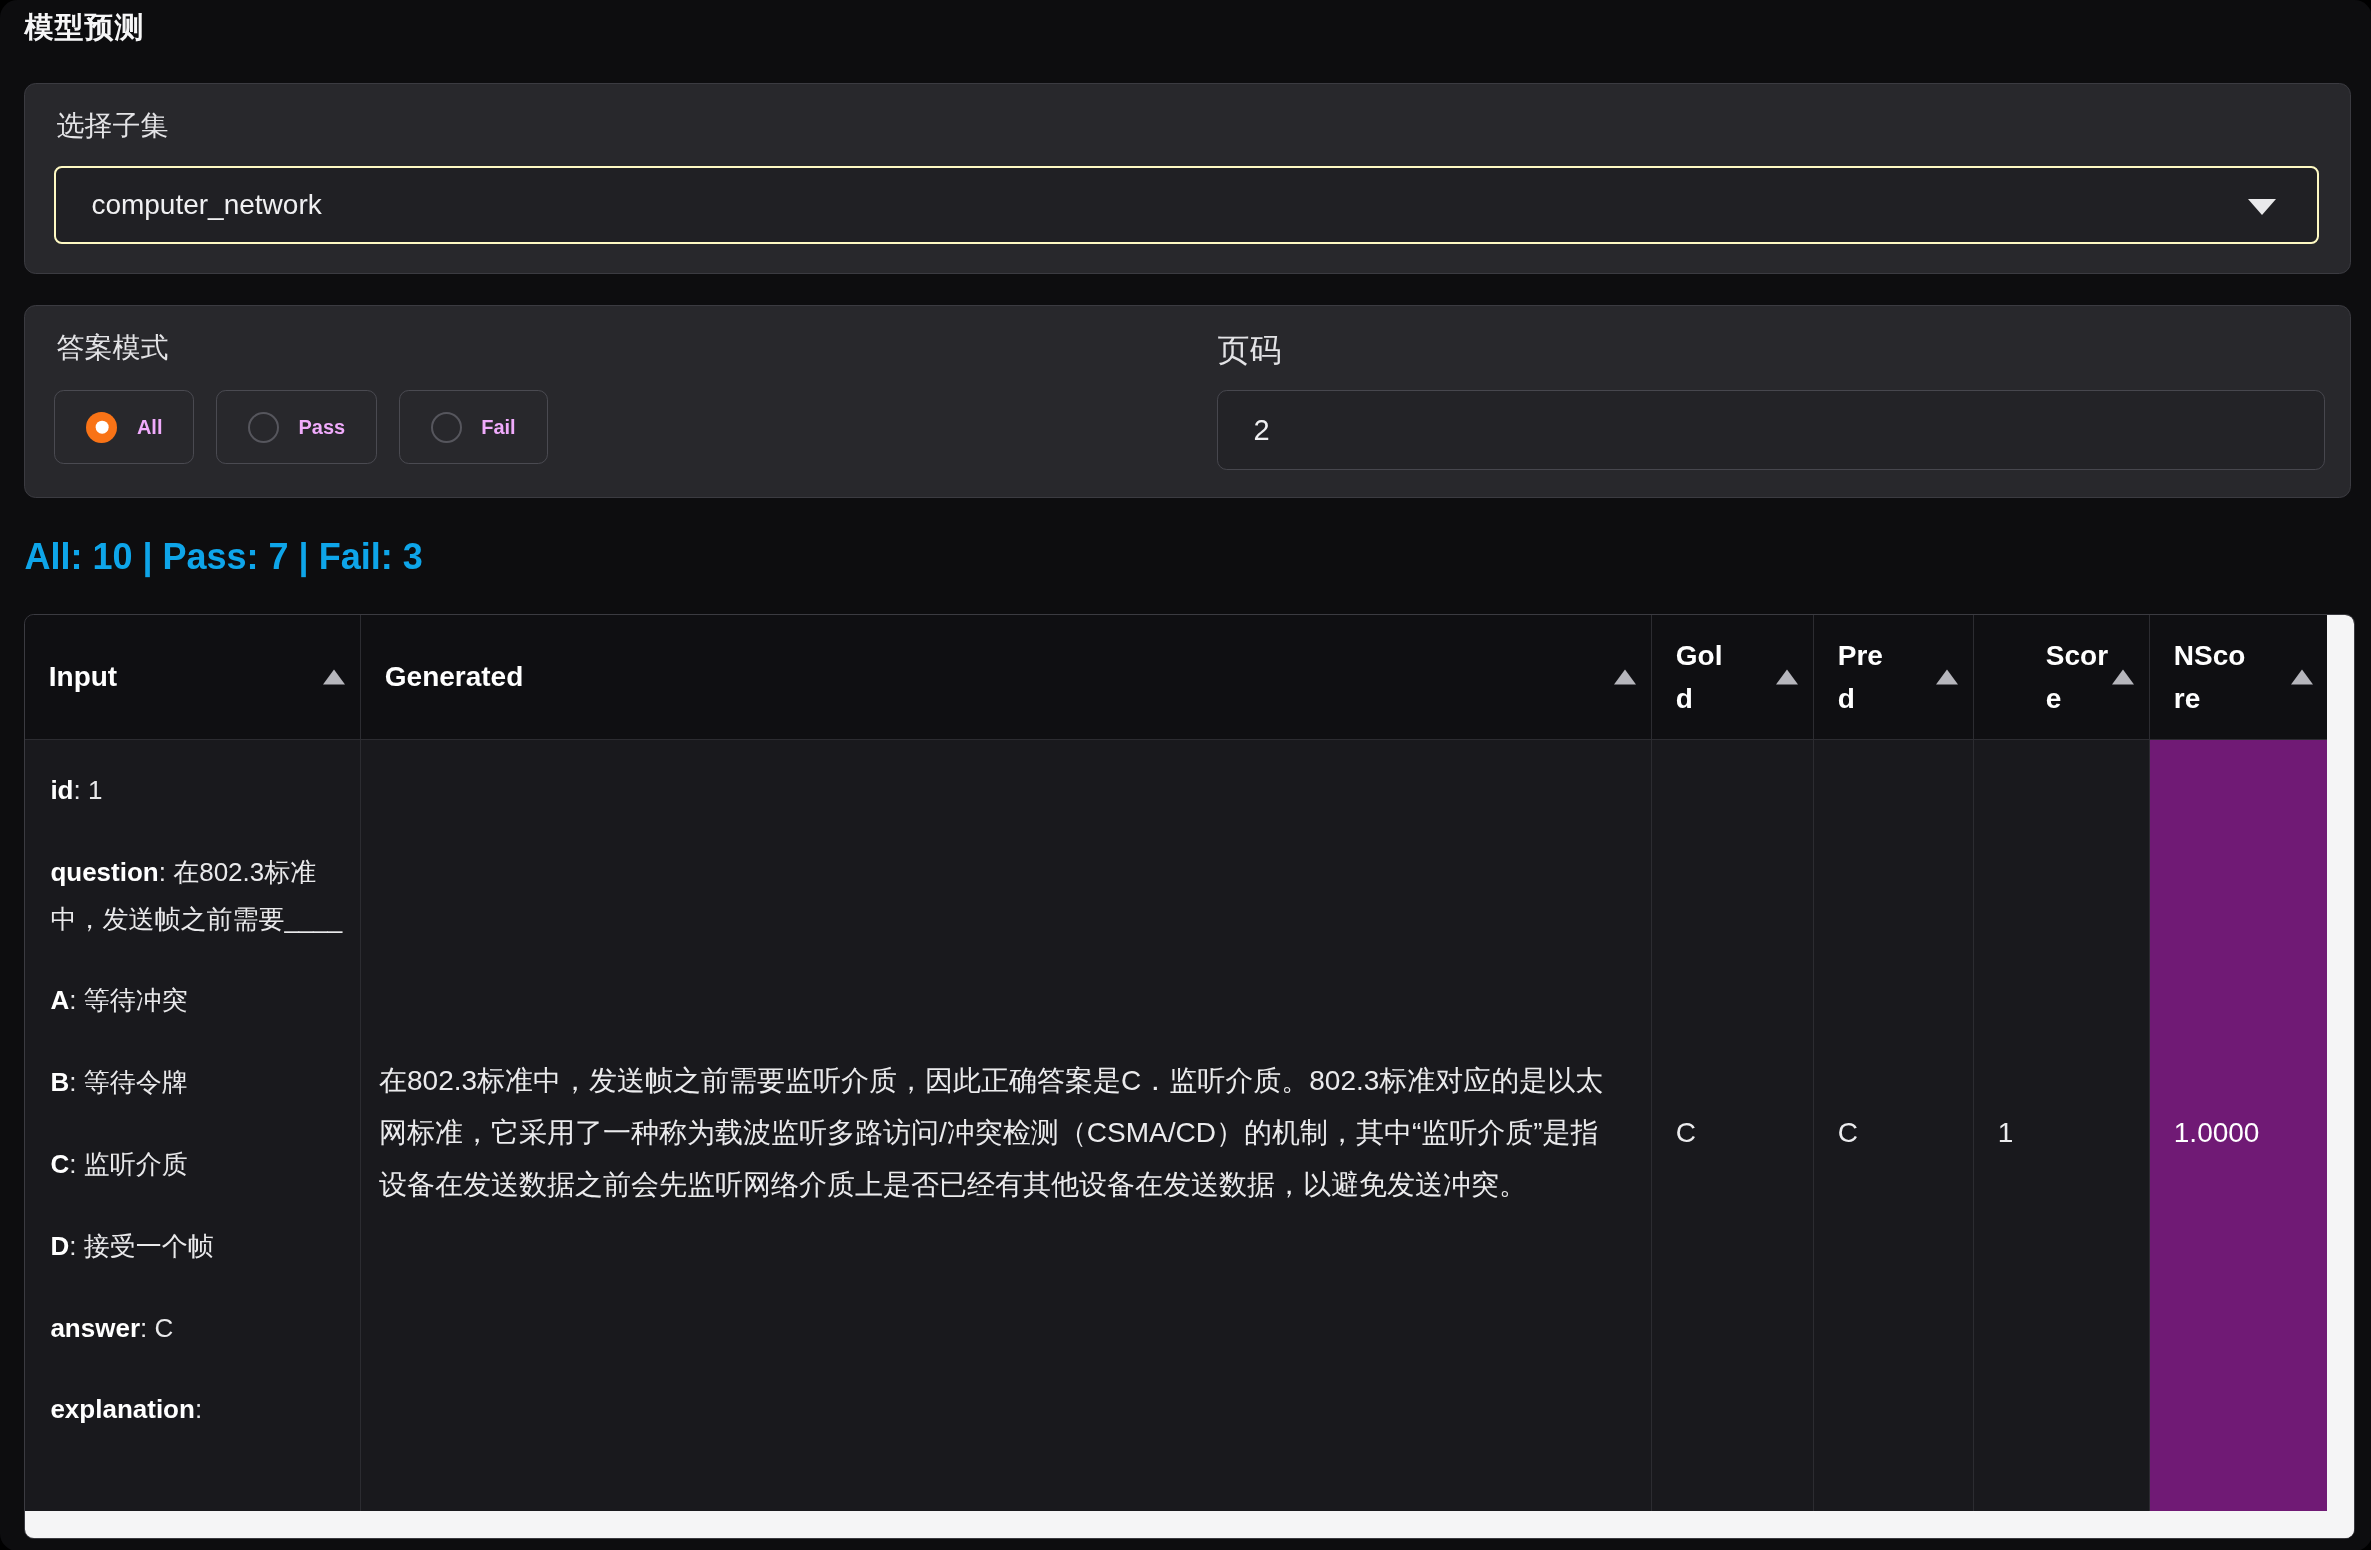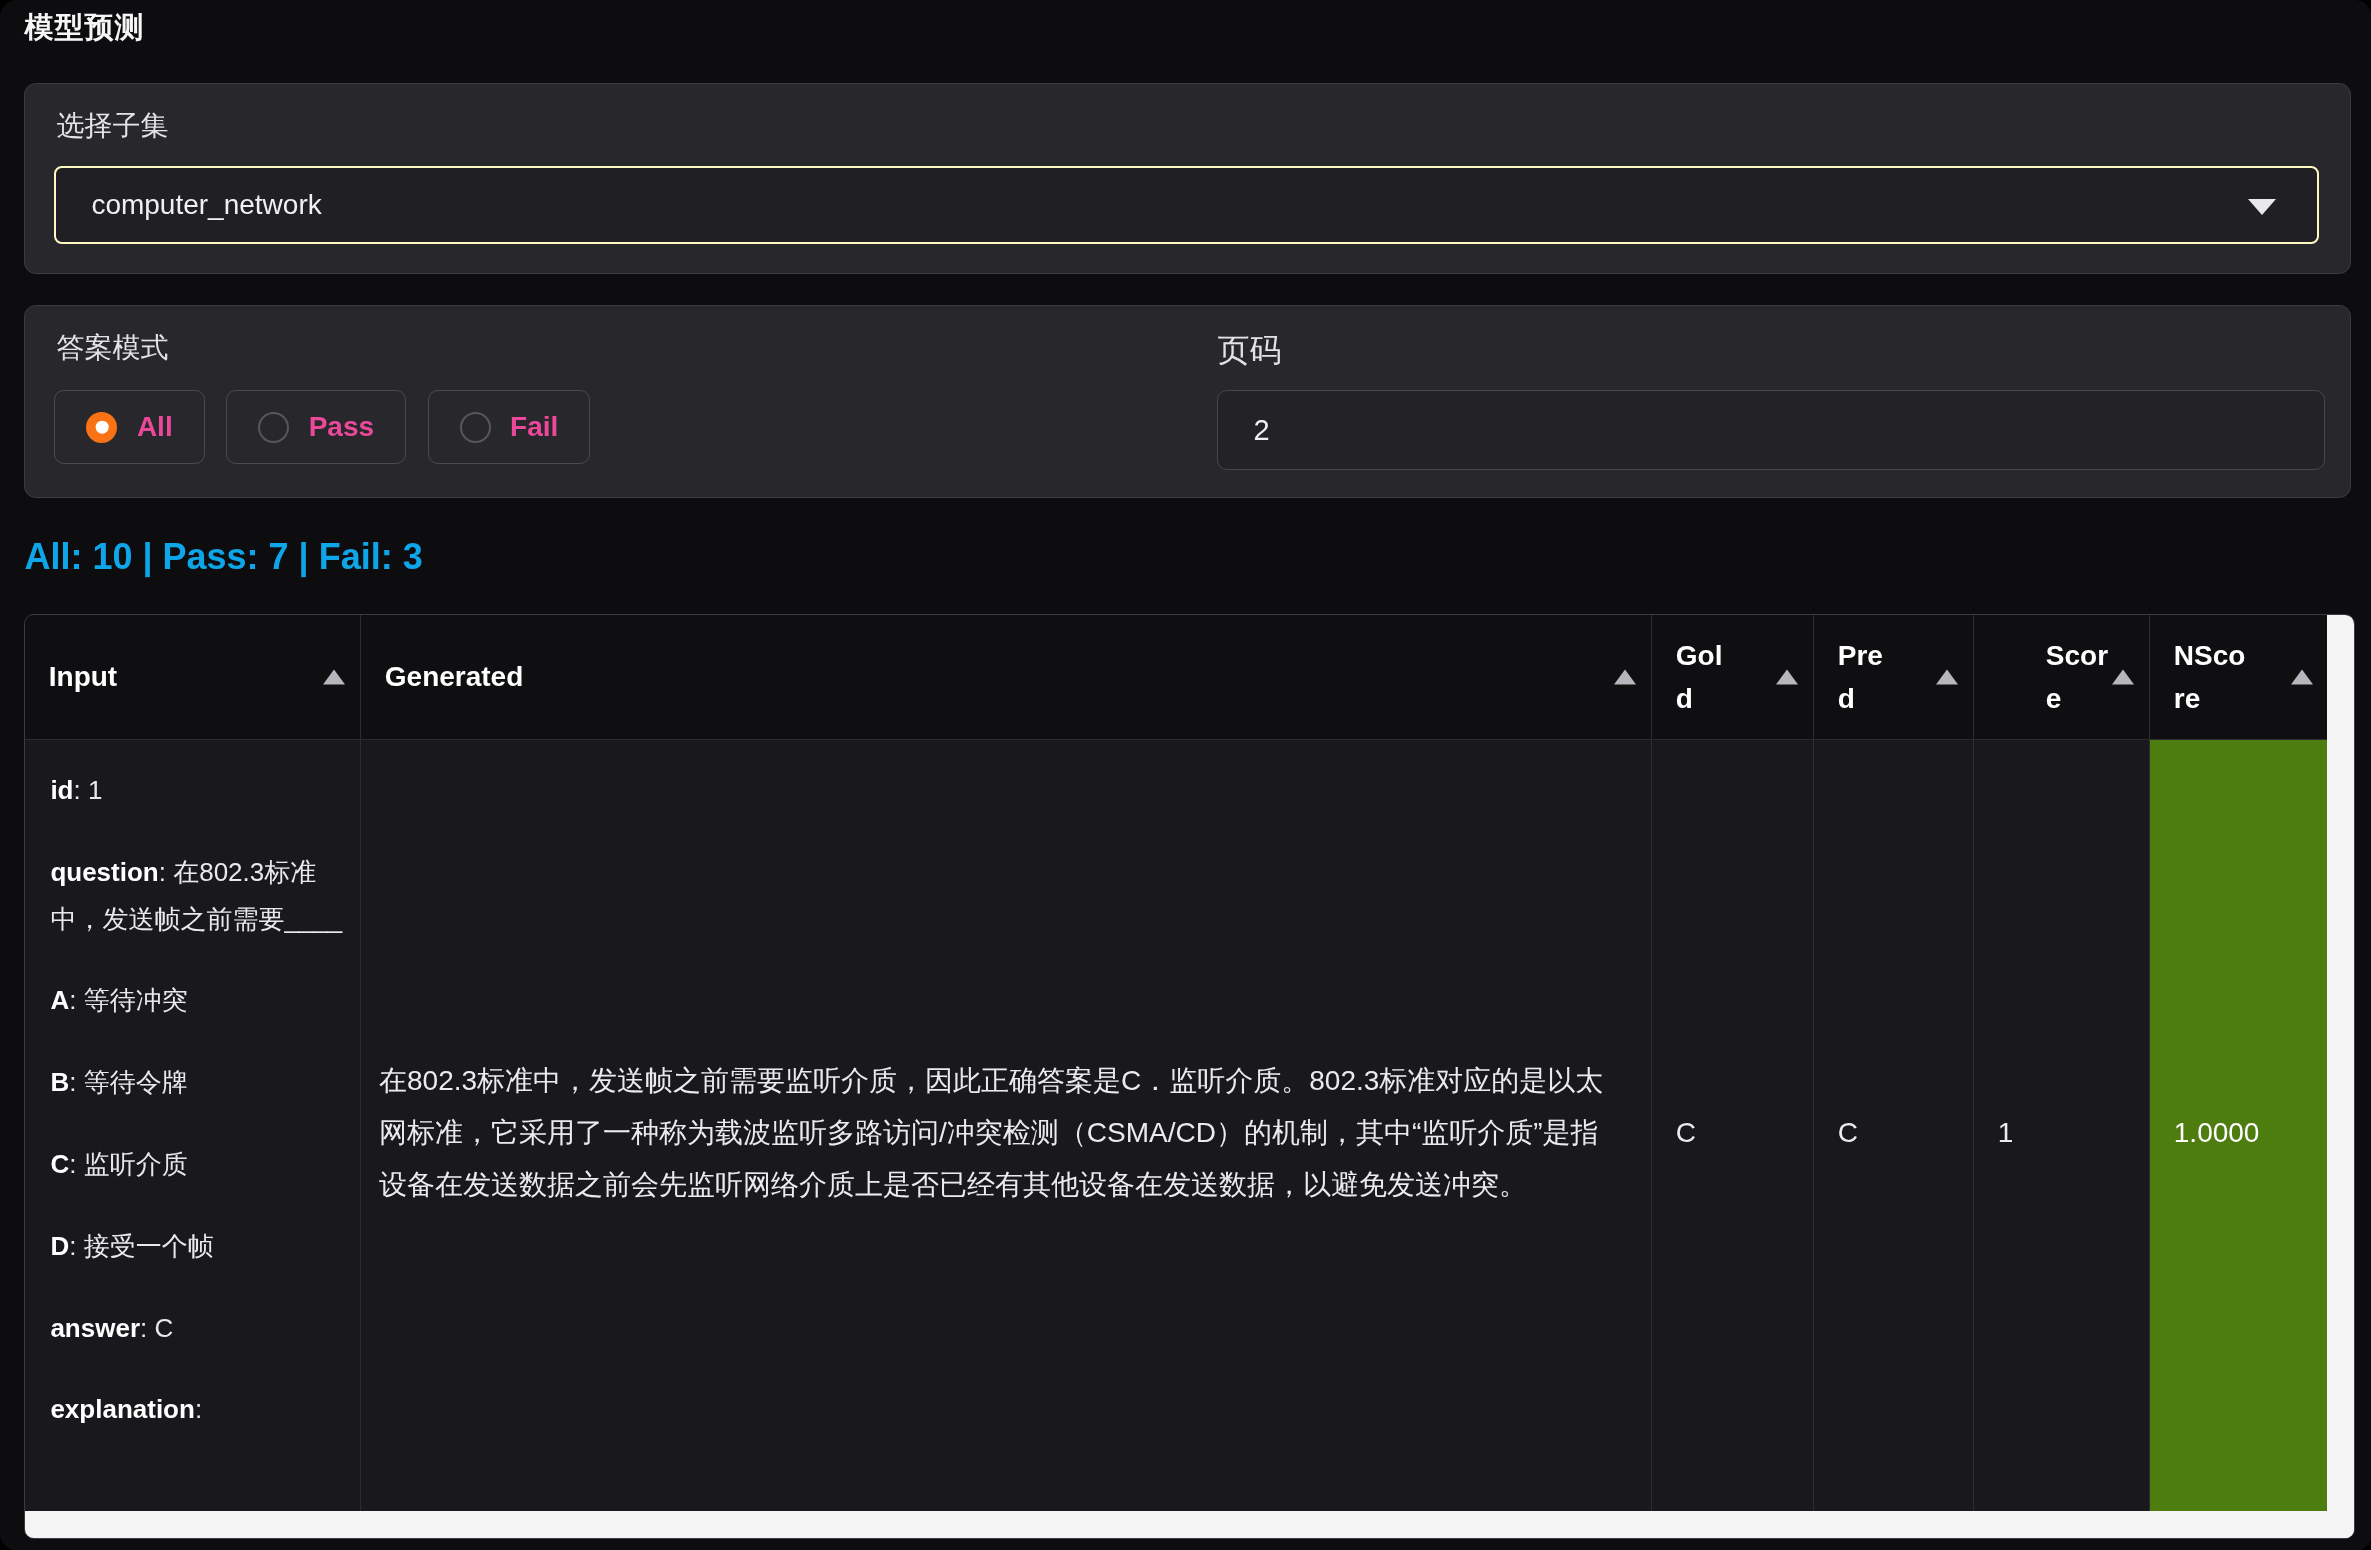--- a/index.html
+++ b/index.html
@@ -17,21 +17,21 @@
   .dropdown { position:absolute; left:29px; right:31px; top:82px; height:78px; background:#202024; border:2px solid #fef9c3; border-radius:7.8px; display:flex; align-items:center; padding:0 35px; font-size:28px; color:#f0f0f2; cursor:pointer; }
   .dd-arrow { position:absolute; right:41px; top:50%; transform:translateY(-38%); width:0; height:0; border-left:14.6px solid transparent; border-right:14.6px solid transparent; border-top:16.6px solid #e9e9eb; }
 
   
   #filter-panel { top:305px; height:193px; }
   .radio-row { position:absolute; left:29px; top:84px; display:flex; gap:21.5px; }
   .radio-opt { display:flex; align-items:center; gap:19.5px; height:74px; padding:0 31px; border:1px solid #4a4a51; border-radius:9.8px; cursor:pointer; }
   .radio-circle { width:31px; height:31px; border-radius:50%; border:2px solid #56565d; position:relative; }
   .radio-opt.selected .radio-circle { border:none; background:#f97316; }
   .radio-opt.selected .radio-circle::after { content:""; position:absolute; left:50%; top:50%; transform:translate(-50%,-50%); width:12.7px; height:12.7px; border-radius:50%; background:#fff; }
-  .radio-text { font-size:28px; font-weight:600; color:#ec4899; }
+  .radio-text { font-size:20px; font-weight:600; color:#f0abfc; }
 
   .page-label { position:absolute; left:1192px; top:23.4px; font-size:32px; color:#e3e3e6; }
   .page-input { position:absolute; left:1192px; top:84px; width:1108px; height:80px; background:#232327; border:1px solid #47474e; border-radius:9.8px; color:#f0f0f2; font-size:29px; padding:0 35px; font-family:"Liberation Sans", sans-serif; outline:none; }
 
   .summary { position:absolute; left:24.4px; top:536px; font-size:36px; font-weight:700; color:#0ea5e9; }
 
   
   .table { position:absolute; left:24.4px; top:614px; width:2331px; height:925px; border:1px solid #3b3b41; border-radius:9.8px; background:#19191d; overflow:hidden; font-family:Liberation Sans, sans-serif; }
   .thead { display:flex; height:125px; background:#0f0f12; border-bottom:1px solid #2c2c31; }
   .th { position:relative; display:flex; align-items:center; padding-left:23.4px; font-size:28px; font-weight:700; color:#ffffff; border-right:1px solid #2c2c31; cursor:pointer; }
@@ -53,21 +53,21 @@
 
   .tbody { position:relative; display:flex; height:799px; }
   .td { border-right:1px solid #2c2c31; color:#ececee; }
   .td:last-child { border-right:none; }
   .cell-input { padding:27px 17.6px 0 25px; font-size:26px; line-height:1.8; overflow:hidden; }
   .cell-input p { margin:0 0 35px 0; color:#e9e9eb; }
   .cell-input b { font-weight:700; color:#ffffff; }
   .cell-center { display:flex; align-items:center; padding-bottom:13px; }
   .cell-gen { padding-left:17.6px; padding-right:41px; font-size:28px; line-height:1.85; color:#ebebed; }
   .cell-val { padding-left:23.4px; font-size:28px; }
-  .cell-nscore { background:#4d7c0f; color:#ffffff; }
+  .cell-nscore { background:#701a75; color:#ffffff; }
 
   .vscroll { position:absolute; top:0; right:0; width:27px; height:100%; background:#f5f5f6; z-index:5; cursor:pointer; }
   .hscroll { position:absolute; bottom:0; left:0; width:100%; height:27px; background:#f5f5f6; z-index:6; cursor:pointer; }
 </style>
 </head>
 <body>
 
 <div class="app">
 
   <div class="page-title">模型预测</div>

